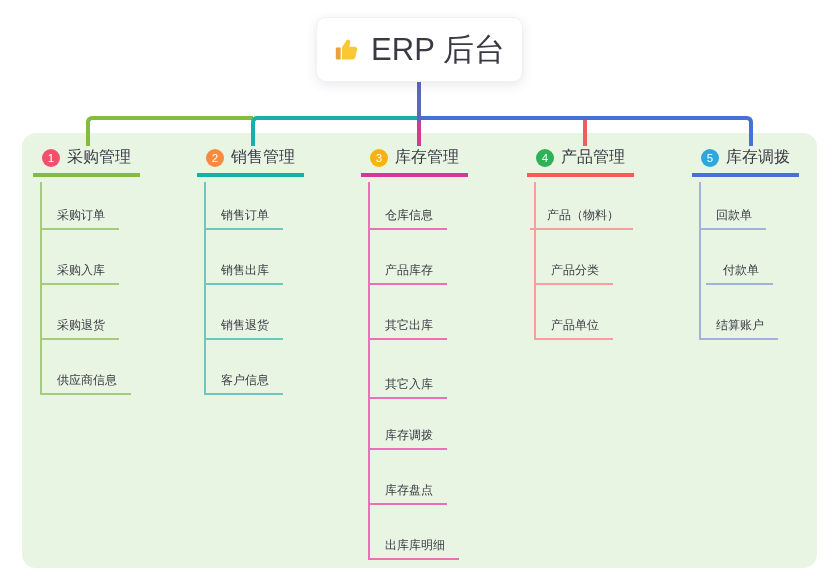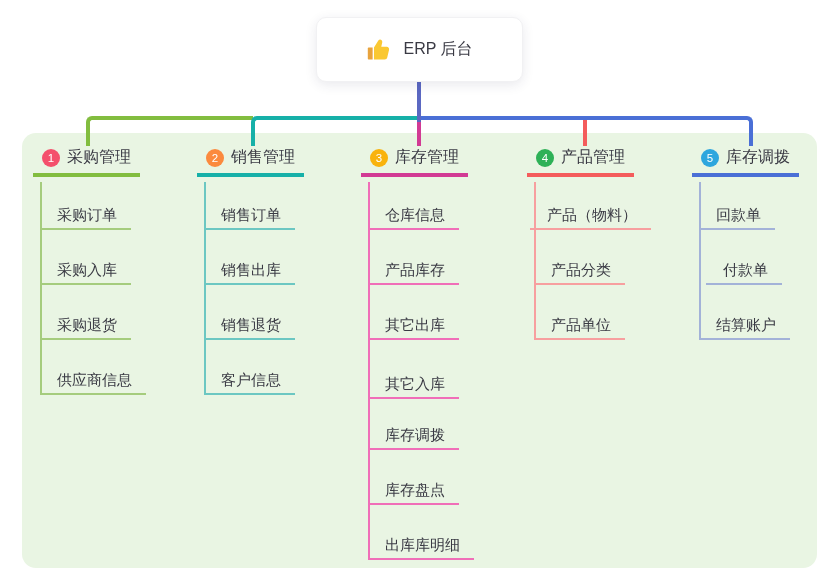--- a/index.html
+++ b/index.html
@@ -3,37 +3,37 @@
 <meta charset="utf-8">
 <style>
   html,body{margin:0;padding:0;background:#ffffff;}
   body{font-family:"Liberation Sans","DejaVu Sans",sans-serif;color:#3a3a44;}
   #mindmap{position:relative;width:839px;height:588px;overflow:hidden;background:#fff;}
   .panel{position:absolute;left:22px;top:133px;width:795px;height:435px;background:#e9f5e3;border-radius:14px;}
   .root-node{
     position:absolute;left:316px;top:17px;width:207px;height:65px;background:#fff;
     border:1px solid #f1f1f3;border-radius:10px;box-shadow:0 3px 12px rgba(40,40,80,.10);
     display:flex;align-items:center;justify-content:center;gap:10px;
-    font-size:16px;color:#3a3a44;box-sizing:border-box;
+    font-size:31px;color:#3a3a44;box-sizing:border-box;
   }
   .root-node .icon{display:flex;align-items:center;}
   .cline{position:absolute;box-sizing:border-box;}
   .branch-group{position:absolute;}
   .branch-title{
     position:absolute;left:0;top:0;display:inline-flex;align-items:center;gap:7px;
     padding:1px 6px 5px 9px;white-space:nowrap;font-size:16px;color:#3a3a44;
     box-sizing:content-box;min-width:92px;
   }
   .badge{
     width:18px;height:18px;border-radius:50%;color:#fff;font-size:11.5px;line-height:18px;
     text-align:center;flex:0 0 18px;
   }
   .vline{position:absolute;width:2px;}
   .child-node{
-    position:absolute;white-space:nowrap;font-size:15px;color:#3a3a44;line-height:26px;
+    position:absolute;white-space:nowrap;font-size:12px;color:#3a3a44;line-height:26px;
     padding:0 14px 0 17px;box-sizing:content-box;
   }
 </style>
 </head>
 <body>
 
 <div id="mindmap">
   <div class="panel"></div>
 
   <div id="connectors">

